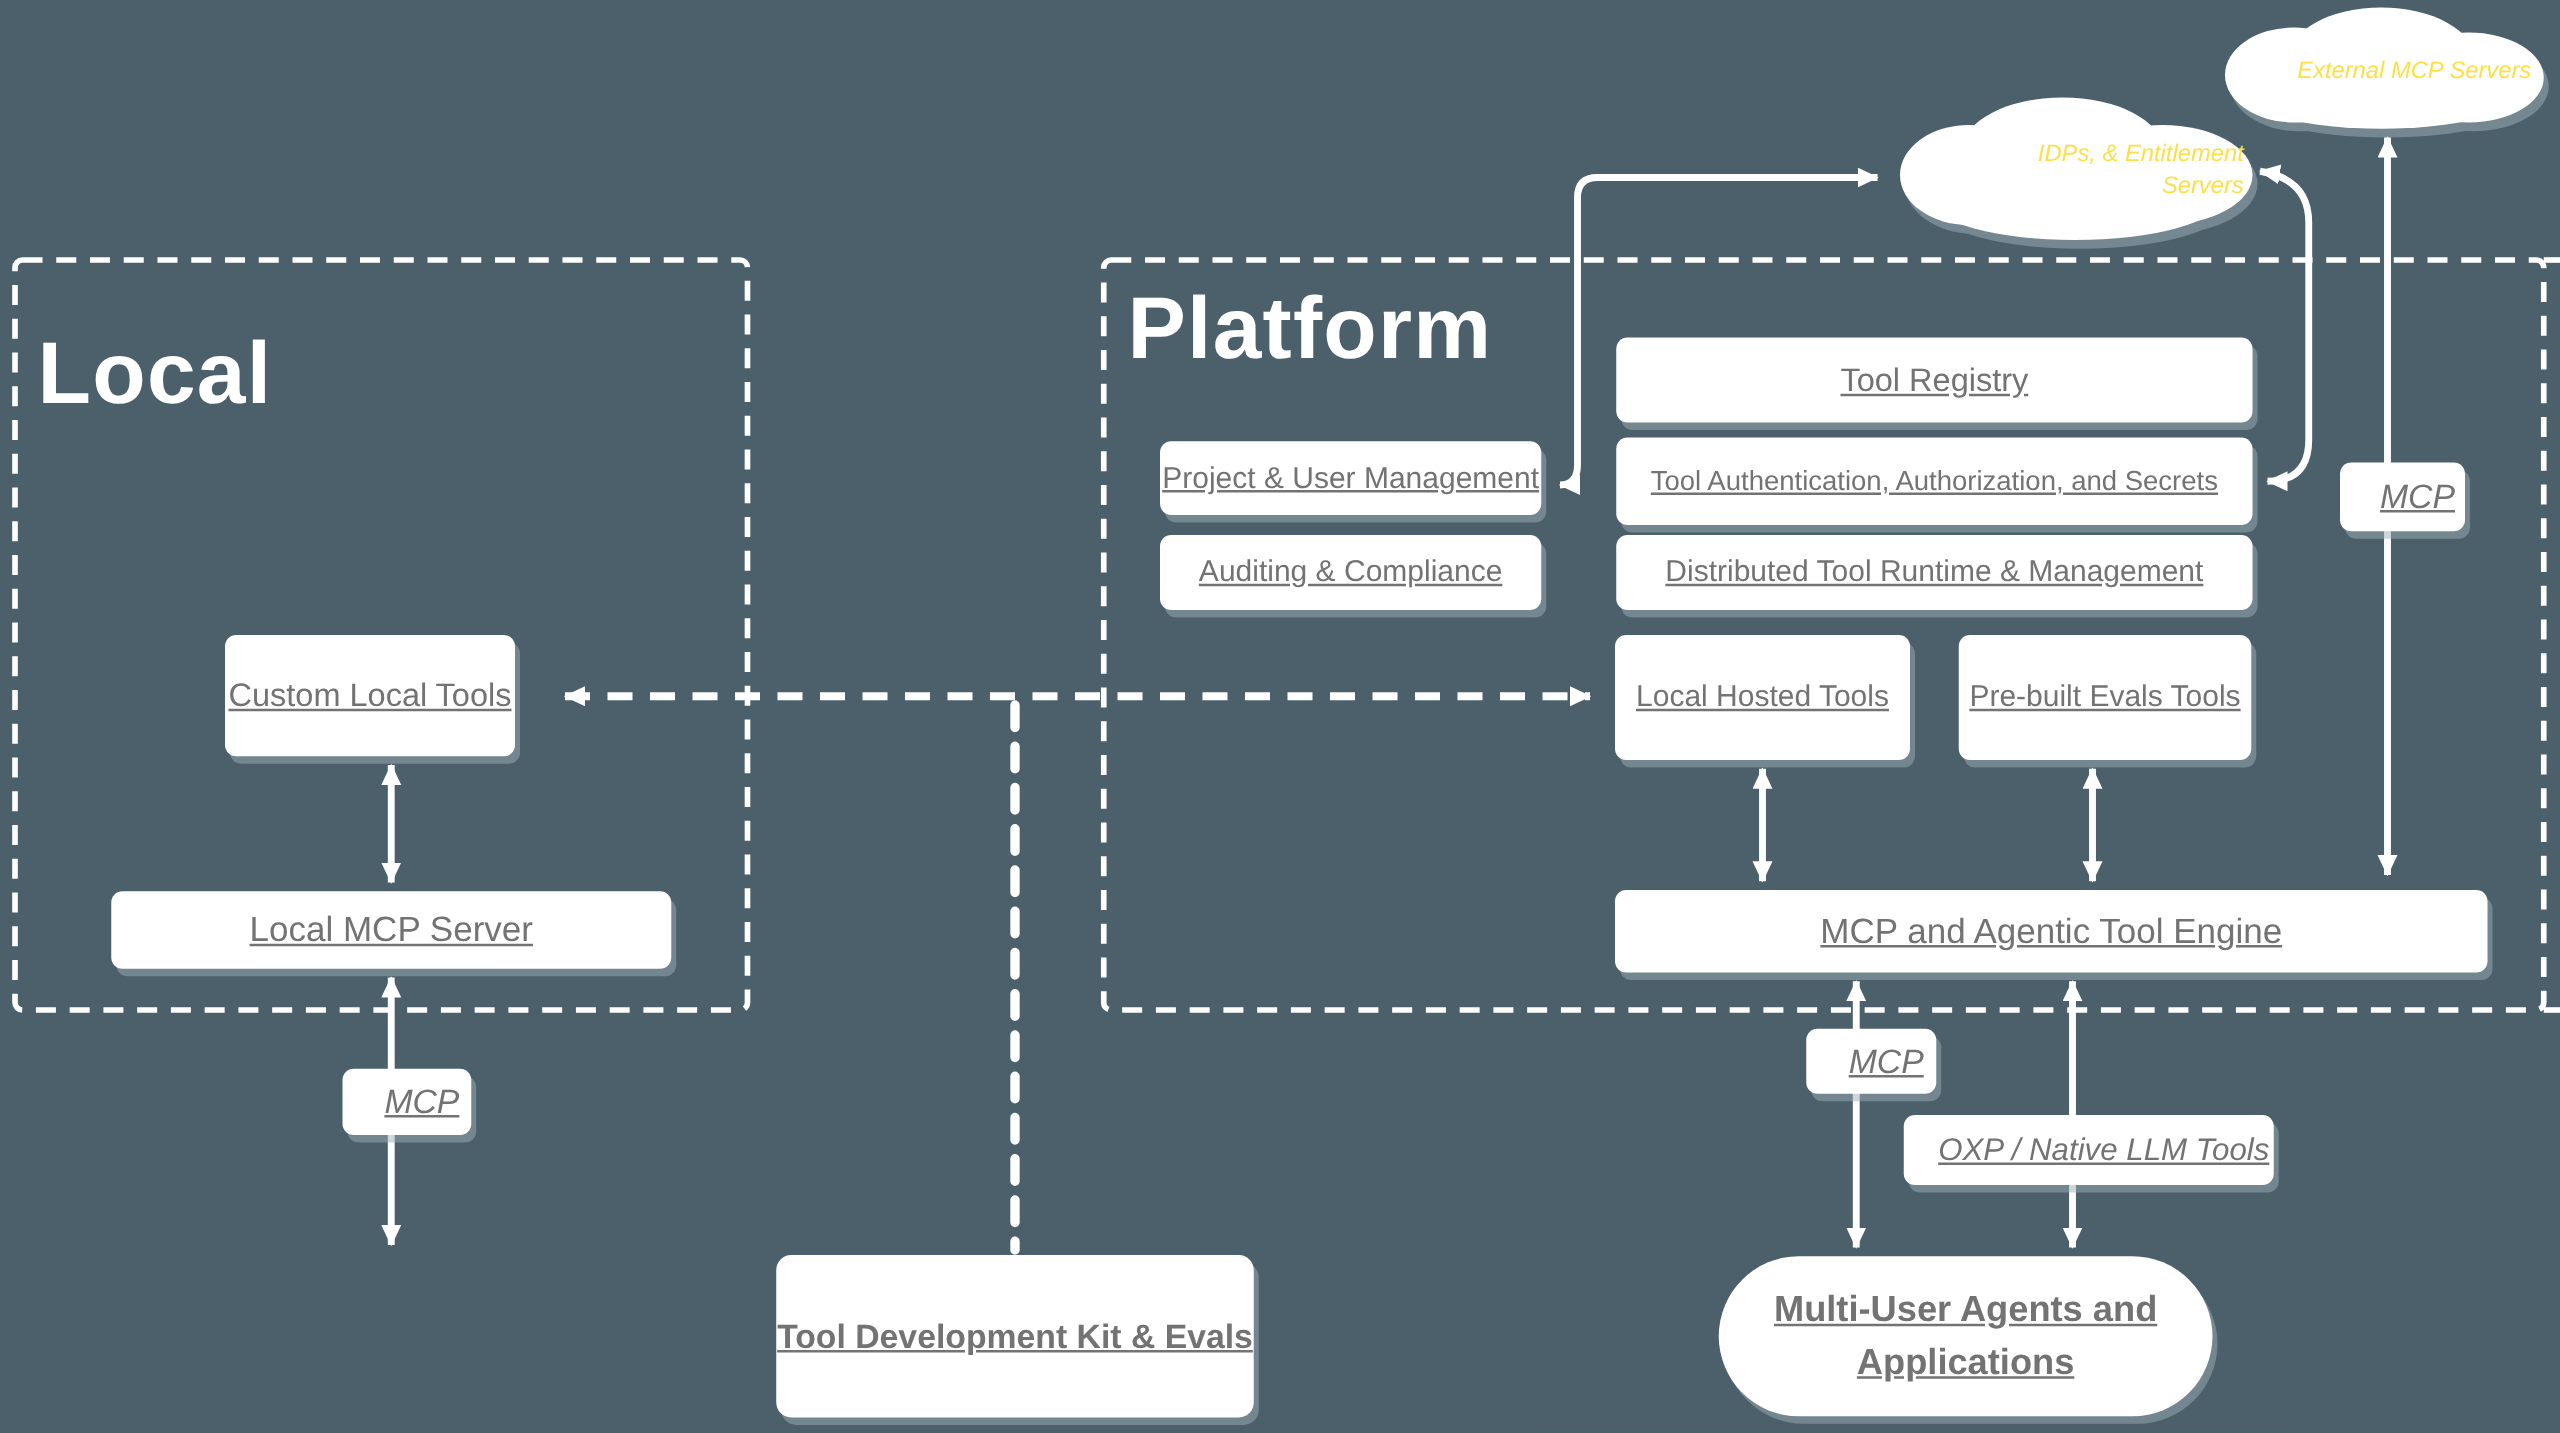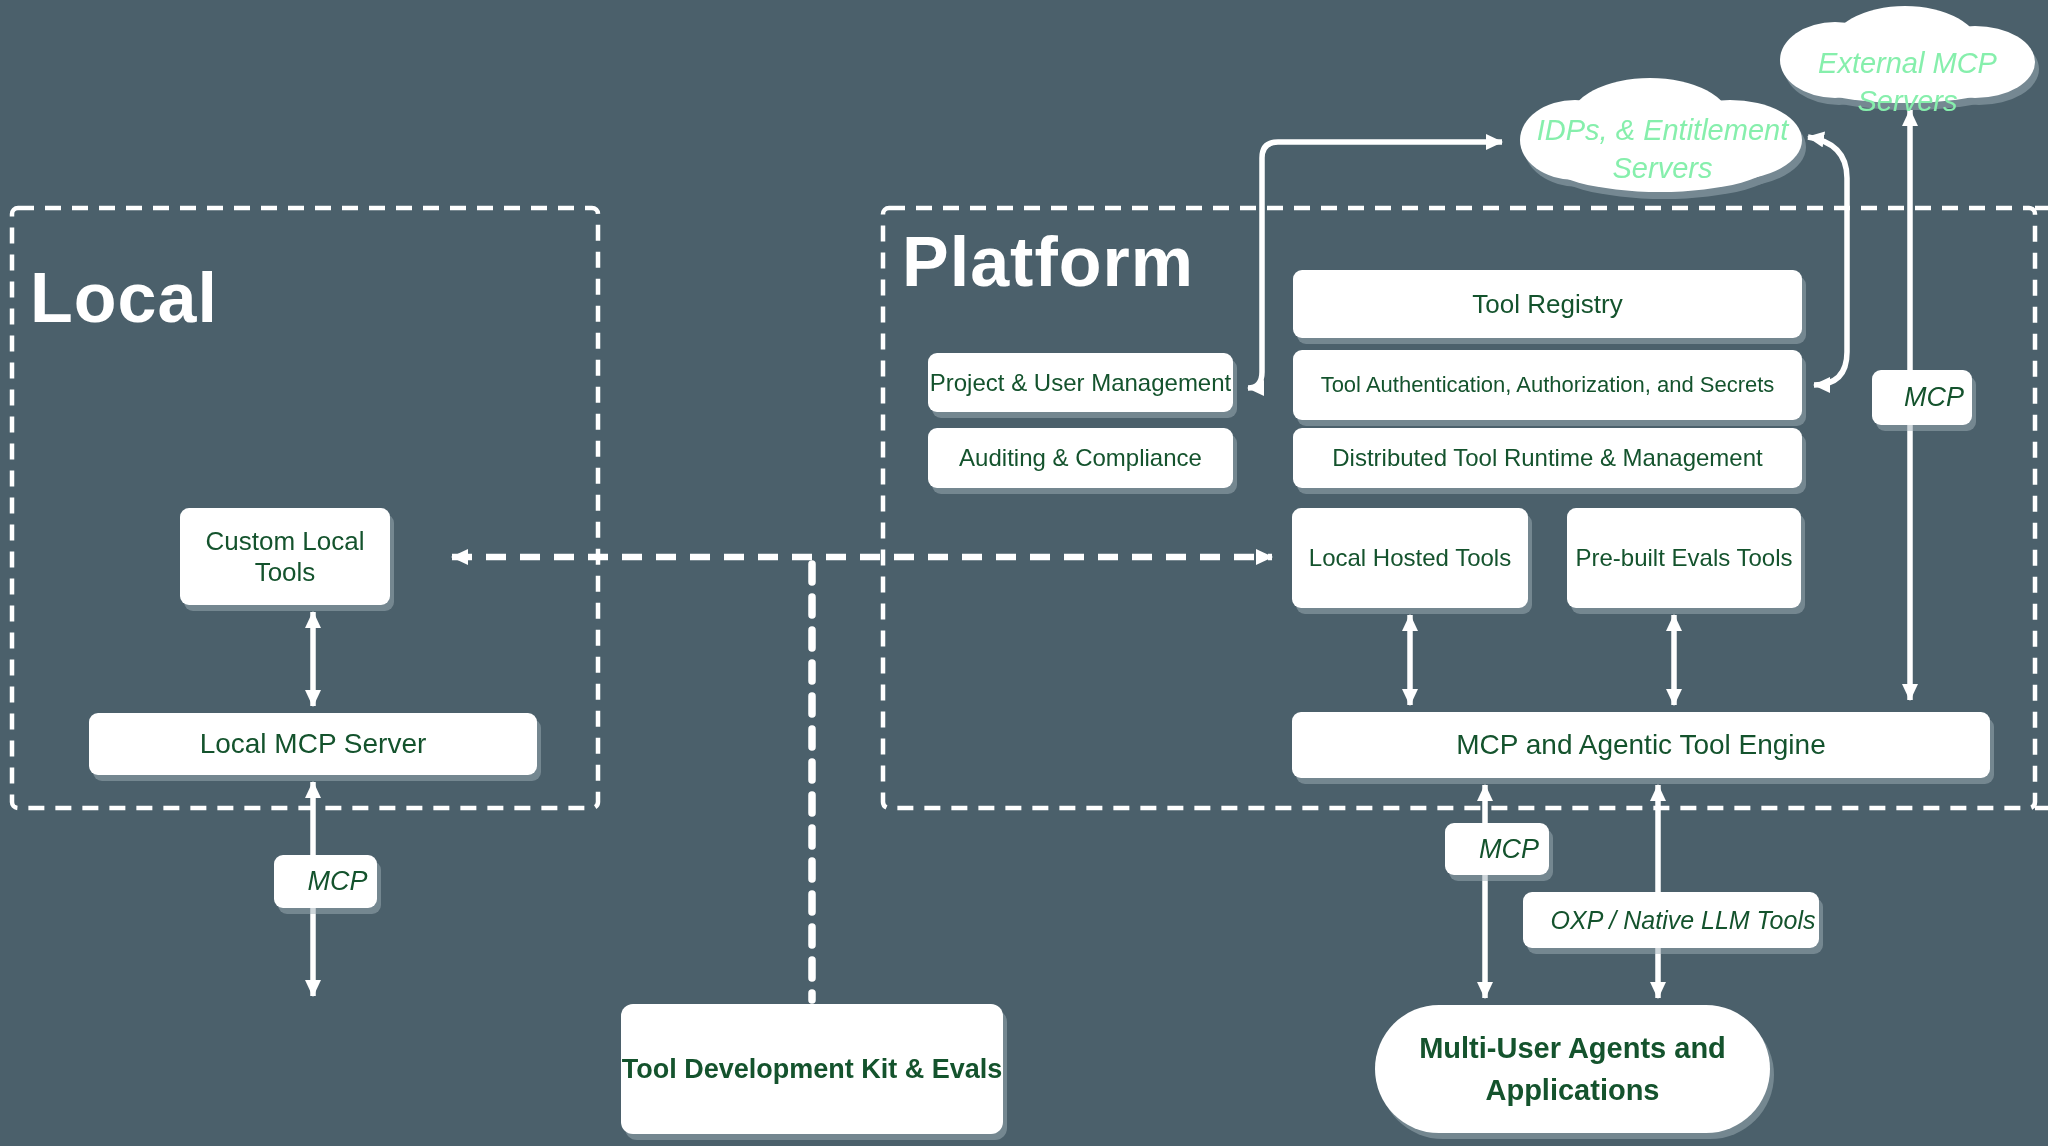--- a/index.html
+++ b/index.html
@@ -1,30 +1,30 @@
 <!DOCTYPE html>
 <html><head>
 <meta charset="utf-8">
 <style>
   html,body{margin:0;padding:0;background:#4b606b;}
   #canvas{position:relative;width:2048px;height:1146px;background:#4b606b;overflow:hidden;
           font-family:"Liberation Sans",sans-serif;}
   #wires{position:absolute;left:0;top:0;width:2048px;height:1146px;}
   .node{position:absolute;background:#ffffff;border-radius:9px;
         display:flex;align-items:center;justify-content:center;text-align:center;
-        color:#14532d;box-shadow:4px 6px 0 rgba(158,173,181,.5);}
+        color:#737373;box-shadow:4px 6px 0 rgba(158,173,181,.5);text-decoration:underline;}
   .node.sm{font-size:24px;}
   .node.md{font-size:26px;}
   .node.lg{font-size:28px;}
   .node.italic{font-style:italic;font-size:27px;padding-left:24px;}
   .node.boldtxt{font-weight:bold;}
   .pill{border-radius:70px;font-weight:bold;font-size:29px;line-height:1.45;}
   .title{position:absolute;color:#ffffff;font-weight:bold;font-size:70px;letter-spacing:1px;}
-  .cloud-text{position:absolute;color:#86efac;font-style:italic;text-align:center;
-              font-size:29px;line-height:1.3;}
+  .cloud-text{position:absolute;color:#fde047;font-style:italic;text-align:right;
+              font-size:19px;line-height:1.3;}
 </style>
 </head>
 <body>
 
 <div id="canvas">
 
   <svg id="wires" viewBox="0 0 2048 1146" xmlns="http://www.w3.org/2000/svg">
     <defs>
       <marker id="ah" markerUnits="userSpaceOnUse" markerWidth="30" markerHeight="30" refX="16" refY="8" orient="auto-start-reverse">
         <path d="M0,0 L17,8 L0,16 Z" fill="#ffffff"></path>
@@ -84,21 +84,21 @@
 
   <div class="title" style="left:30px;top:222px;margin-top:36px;">Local</div>
   <div class="title" style="left:902px;top:222px;">Platform</div>
 
   <div class="cloud-text" style="left:1790px;top:45px;width:235px;">External MCP Servers</div>
   <div class="cloud-text" style="left:1530px;top:112px;width:265px;">
     <span>IDPs, &amp; Entitlement</span><br>
     <span>Servers</span>
   </div>
 
-  <div class="node md" style="left:180px;top:508px;width:210px;height:97px;">Custom Local Tools</div>
+  <div class="node md" style="left:180px;top:508px;width:232px;height:97px;">Custom Local Tools</div>
   <div class="node lg" style="left:89px;top:713px;width:448px;height:62px;">Local MCP Server</div>
 
   <div class="node md" style="left:1293px;top:270px;width:509px;height:68px;">Tool Registry</div>
   <div class="node sm" style="left:928px;top:353px;width:305px;height:59px;">Project &amp; User Management</div>
   <div class="node" style="left:1293px;top:350px;width:509px;height:70px;font-size:22px;">Tool Authentication, Authorization, and Secrets</div>
   <div class="node sm" style="left:928px;top:428px;width:305px;height:60px;">Auditing &amp; Compliance</div>
   <div class="node sm" style="left:1293px;top:428px;width:509px;height:60px;">Distributed Tool Runtime &amp; Management</div>
   <div class="node sm" style="left:1292px;top:508px;width:236px;height:100px;">Local Hosted Tools</div>
   <div class="node sm" style="left:1567px;top:508px;width:234px;height:100px;">Pre-built Evals Tools</div>
   <div class="node lg" style="left:1292px;top:712px;width:698px;height:66px;">MCP and Agentic Tool Engine</div>

